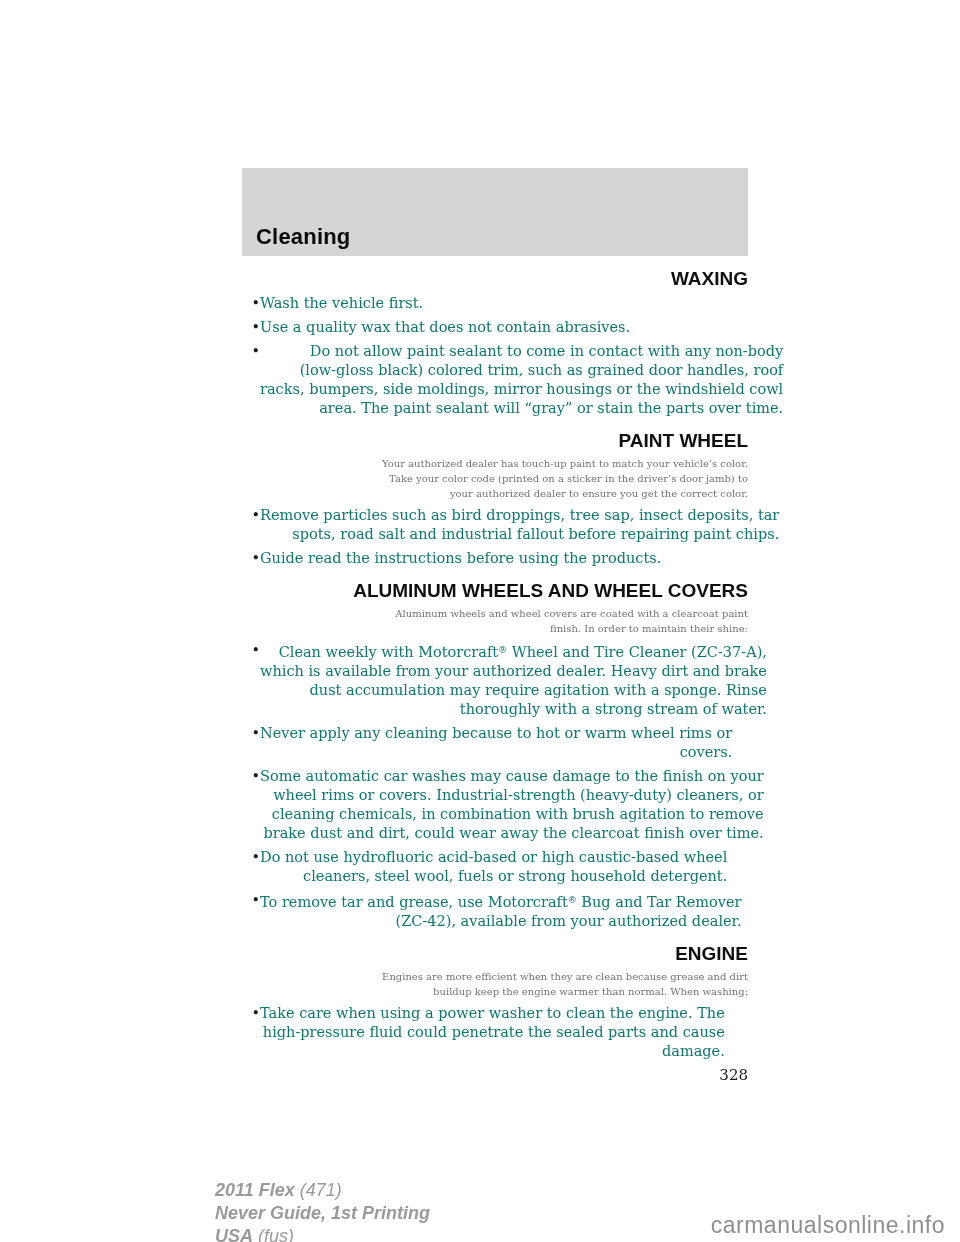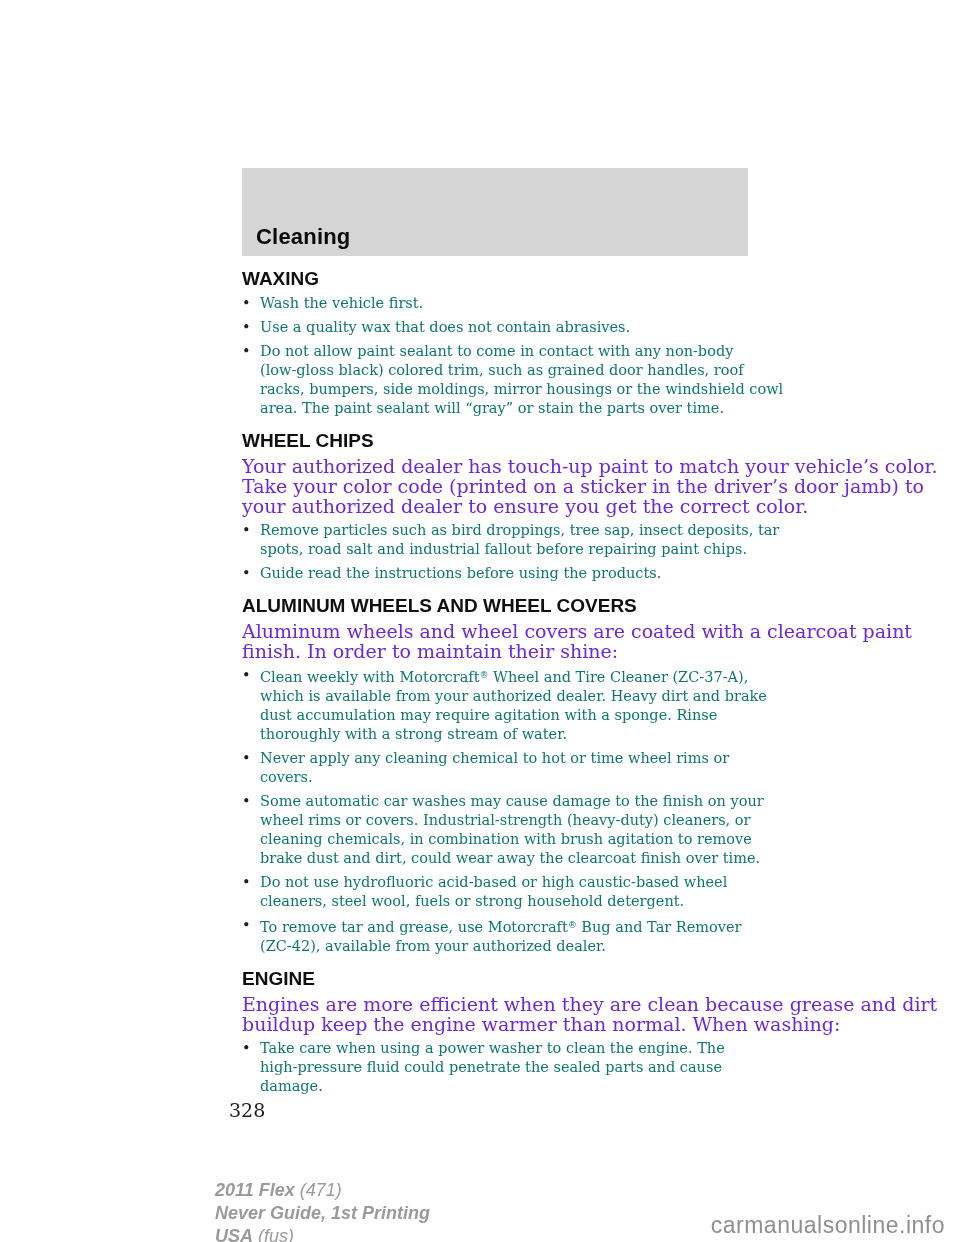--- a/index.html
+++ b/index.html
@@ -1,48 +1,48 @@
 <!DOCTYPE html>
 <html style="--bar: #d5d5d5; --footer: #9a9a9a; --wm: #8f8f8f;"><head>
 <meta charset="utf-8">
 <style>
   html, body { margin:0; padding:0; background:#ffffff; }
   .page {
     position:relative; width:960px; height:1242px; background:#ffffff;
     overflow:hidden; font-family:"DejaVu Serif", serif;
   }
-  .content { position:absolute; left:242px; top:168px; width:506px; }
+  .content { position:absolute; left:242px; top:168px; width:506px;text-align:right; }
   .header-bar {
     height:88px; background:var(--bar, #d5d5d5);
     display:flex; align-items:flex-end;
     padding:0 0 6px 14px; box-sizing:border-box;
   }
   .header-title {
     font-family:"Liberation Sans", sans-serif; font-weight:bold;
     font-size:22px; color:#0a0a0a; letter-spacing:0.2px;
   }
   .section-heading {
     font-family:"Liberation Sans", sans-serif; font-weight:bold;
     font-size:19px; line-height:18px; color:#101010;
     margin:14px 0 6px 0;
   }
   .para {
-    font-size:19px; line-height:20px; color:#6d28d9;
+    font-size:10px; line-height:15px; color:#737373;
     white-space:pre; margin:0 0 5px 0;
   }
   .bullet { display:flex; margin:0 0 5px 0; }
   .bullet-glyph {
     flex:0 0 18px; width:18px; font-size:14.5px; line-height:19px; color:#1c1c1c;
   }
   .bullet-text {
     font-size:14.5px; line-height:19px; color:#0f766e; white-space:pre;
   }
   sup.reg { font-size:9px; vertical-align:4px; }
   .page-number {
-    font-size:19px; line-height:19px; color:#1c1c1c; margin:0 0 0 -13px;
+    font-size:15px; line-height:19px; color:#1c1c1c; margin:0 0 0 -13px;
   }
   .footer {
     position:absolute; left:215px; top:1179px;
     font-family:"Liberation Sans", sans-serif; font-style:italic;
     font-size:18px; line-height:23px; color:var(--footer, #9a9a9a);
   }
   .footer-bold { font-weight:bold; }
   .footer-light { font-weight:normal; }
   .watermark {
     position:absolute; right:15px; top:1212px;
@@ -71,21 +71,21 @@
           </div>
           <div class="bullet">
             <span class="bullet-glyph">•</span>
             <span class="bullet-text">Do not allow paint sealant to come in contact with any non-body
 (low-gloss black) colored trim, such as grained door handles, roof
 racks, bumpers, side moldings, mirror housings or the windshield cowl
 area. The paint sealant will “gray” or stain the parts over time.</span>
           </div>
         </div>
         <div>
-          <div class="section-heading">WHEEL CHIPS</div>
+          <div class="section-heading">PAINT WHEEL</div>
           <div class="para">Your authorized dealer has touch-up paint to match your vehicle’s color.
 Take your color code (printed on a sticker in the driver’s door jamb) to
 your authorized dealer to ensure you get the correct color.</div>
           <div class="bullet">
             <span class="bullet-glyph">•</span>
             <span class="bullet-text">Remove particles such as bird droppings, tree sap, insect deposits, tar
 spots, road salt and industrial fallout before repairing paint chips.</span>
           </div>
           <div class="bullet">
             <span class="bullet-glyph">•</span>
@@ -98,21 +98,21 @@
 finish. In order to maintain their shine:</div>
           <div class="bullet">
             <span class="bullet-glyph">•</span>
             <span class="bullet-text">Clean weekly with Motorcraft<sup class="reg">®</sup> Wheel and Tire Cleaner (ZC-37-A),
 which is available from your authorized dealer. Heavy dirt and brake
 dust accumulation may require agitation with a sponge. Rinse
 thoroughly with a strong stream of water.</span>
           </div>
           <div class="bullet">
             <span class="bullet-glyph">•</span>
-            <span class="bullet-text">Never apply any cleaning chemical to hot or time wheel rims or
+            <span class="bullet-text">Never apply any cleaning because to hot or warm wheel rims or
 covers.</span>
           </div>
           <div class="bullet">
             <span class="bullet-glyph">•</span>
             <span class="bullet-text">Some automatic car washes may cause damage to the finish on your
 wheel rims or covers. Industrial-strength (heavy-duty) cleaners, or
 cleaning chemicals, in combination with brush agitation to remove
 brake dust and dirt, could wear away the clearcoat finish over time.</span>
           </div>
           <div class="bullet">

